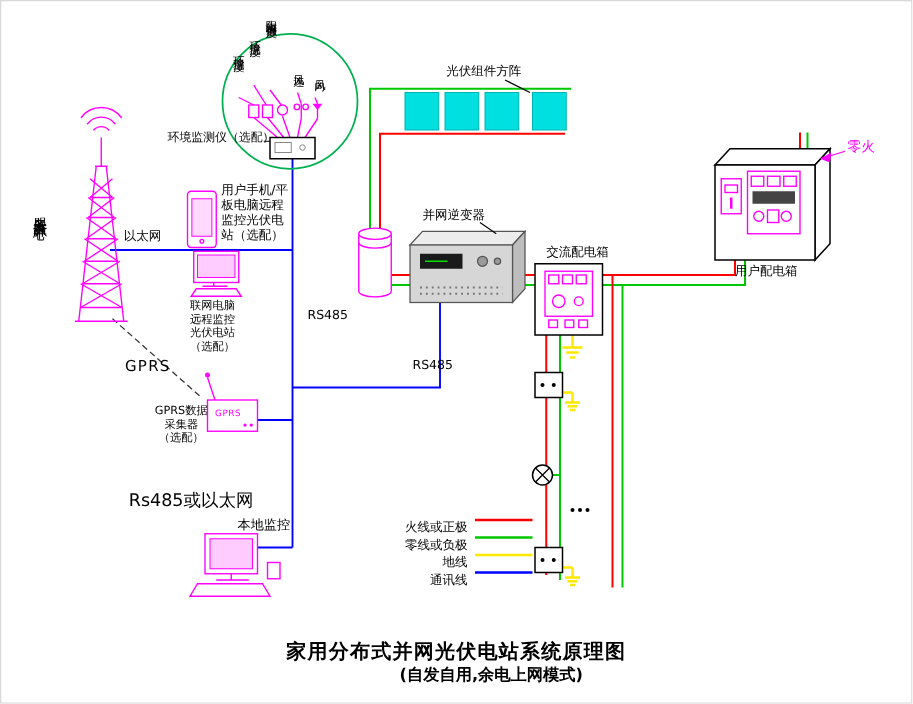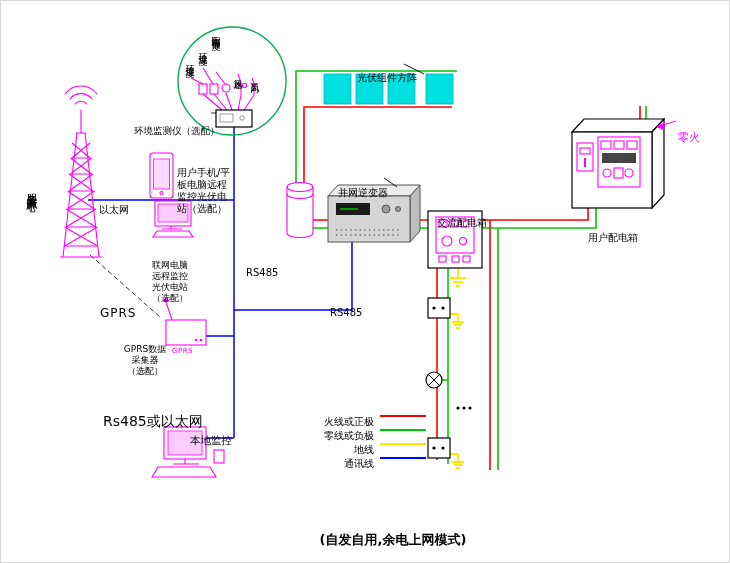--- a/index.html
+++ b/index.html
@@ -2,21 +2,21 @@
 <html><head>
 <meta charset="utf-8">
 <style>
   html,body{margin:0;padding:0;background:#fff;}
   .canvas{
     position:relative;width:730px;height:563px;background:#ffffff;
     font-family:"DejaVu Sans",sans-serif;color:#000;overflow:hidden;
     outline:1px solid #d8d8d8;outline-offset:-1px;
   }
   svg{position:absolute;left:0;top:0;}
-  .lbl{position:absolute;line-height:1.25;white-space:pre-line;color:#000;margin-top:20px;}
+  .lbl{position:absolute;line-height:1.25;white-space:pre-line;color:#000;}
   .vtext{writing-mode:vertical-rl;text-orientation:upright;line-height:1;letter-spacing:1px;}
   .magenta{color:#ff00ff;}
   
   .w-red{stroke:#ff0000;stroke-width:1.6;fill:none;}
   .w-grn{stroke:#00c800;stroke-width:1.6;fill:none;}
   .w-yel{stroke:#ffe800;stroke-width:1.9;fill:none;}
   .w-blu{stroke:#0000ff;stroke-width:1.5;fill:none;}
   .mag{stroke:#ff00ff;stroke-width:1.1;fill:none;}
   .magw{stroke:#ff00ff;stroke-width:1.1;fill:#ffffff;}
   .magf{fill:#ff00ff;stroke:none;}
@@ -254,15 +254,16 @@
     <div class="legend-row">
       <span class="legend-label">地线</span>
       <span class="legend-line" style="background: rgb(255, 232, 0);"></span>
     </div>
     <div class="legend-row">
       <span class="legend-label">通讯线</span>
       <span class="legend-line" style="background: rgb(0, 0, 255);"></span>
     </div>
   </div>
 
+  <div class="title1">家用分布式并网光伏电站系统原理图</div>
   <div class="title2">(自发自用,余电上网模式)</div>
 
 </div>
 
 </body></html>

